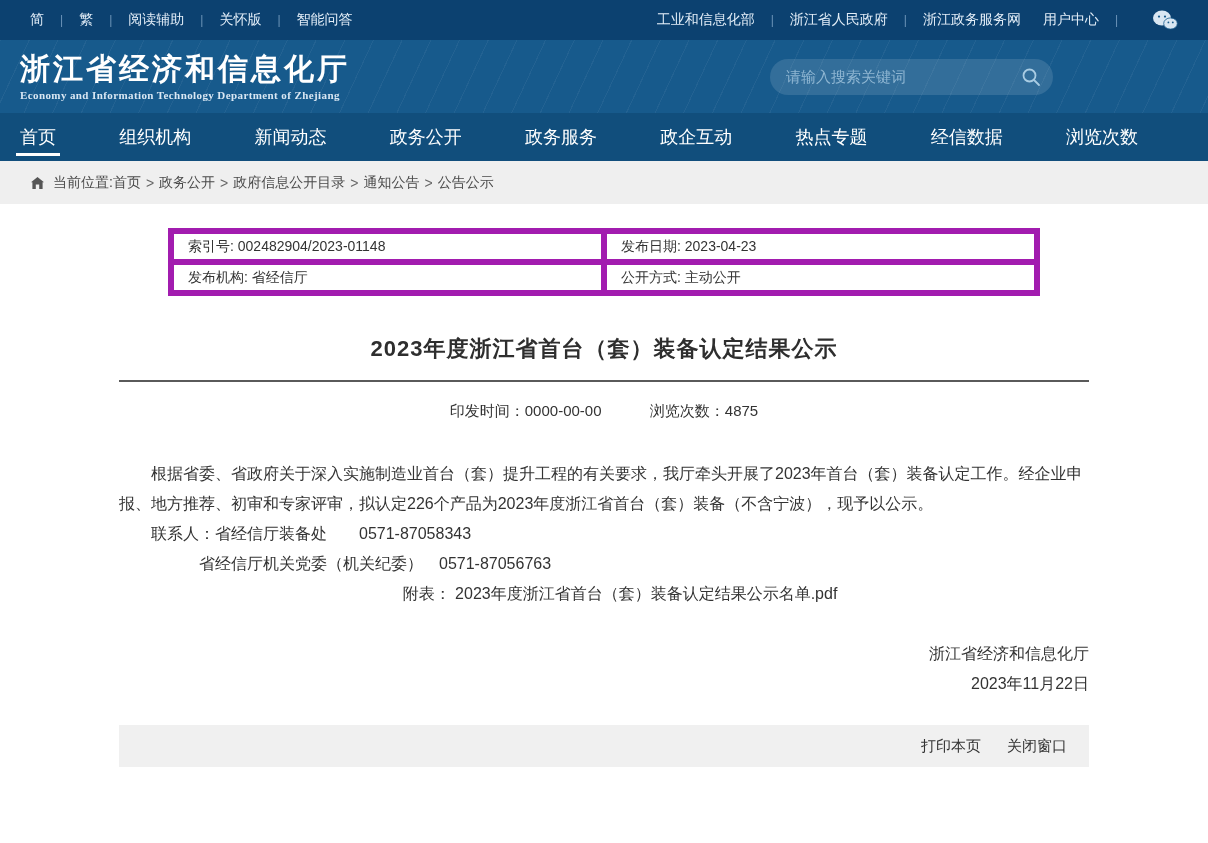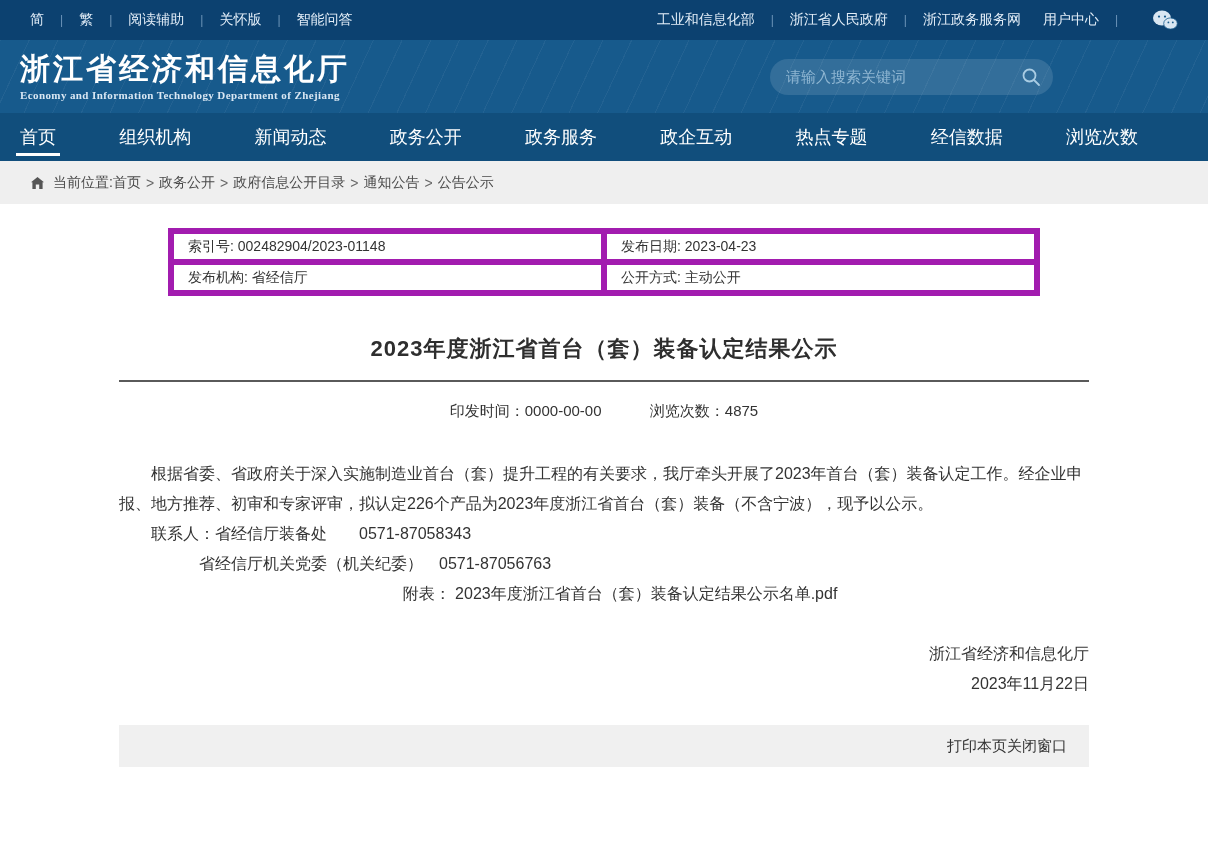--- a/index.html
+++ b/index.html
@@ -59,21 +59,21 @@
   .art-body p { margin:0; }
   .indent { text-indent:2em; }
   .indent-deep { padding-left:5em; }
 
   .attachment { margin-top:30px; text-indent:2em;text-align:center; }
   .attachment a { color:#333; text-decoration:none; cursor:pointer; }
 
   .sign-block { margin-top:30px; text-align:right; font-size:16px; color:#333; line-height:30px; }
 
   .footer-bar { margin-top:26px; height:42px; background:#f0f0f0; display:flex;
-      align-items:center; justify-content:flex-end; padding-right:22px; }
+      align-items:center; justify-content:flex-end; gap:26px; padding-right:22px; }
   .footer-bar a { font-size:15px; color:#333; text-decoration:none; cursor:pointer; }
 </style>
 </head>
 <body>
 
 <div class="topbar">
   <div class="grp">
     <a>简</a>
     <span class="sep">|</span>
     <a>繁</a>

